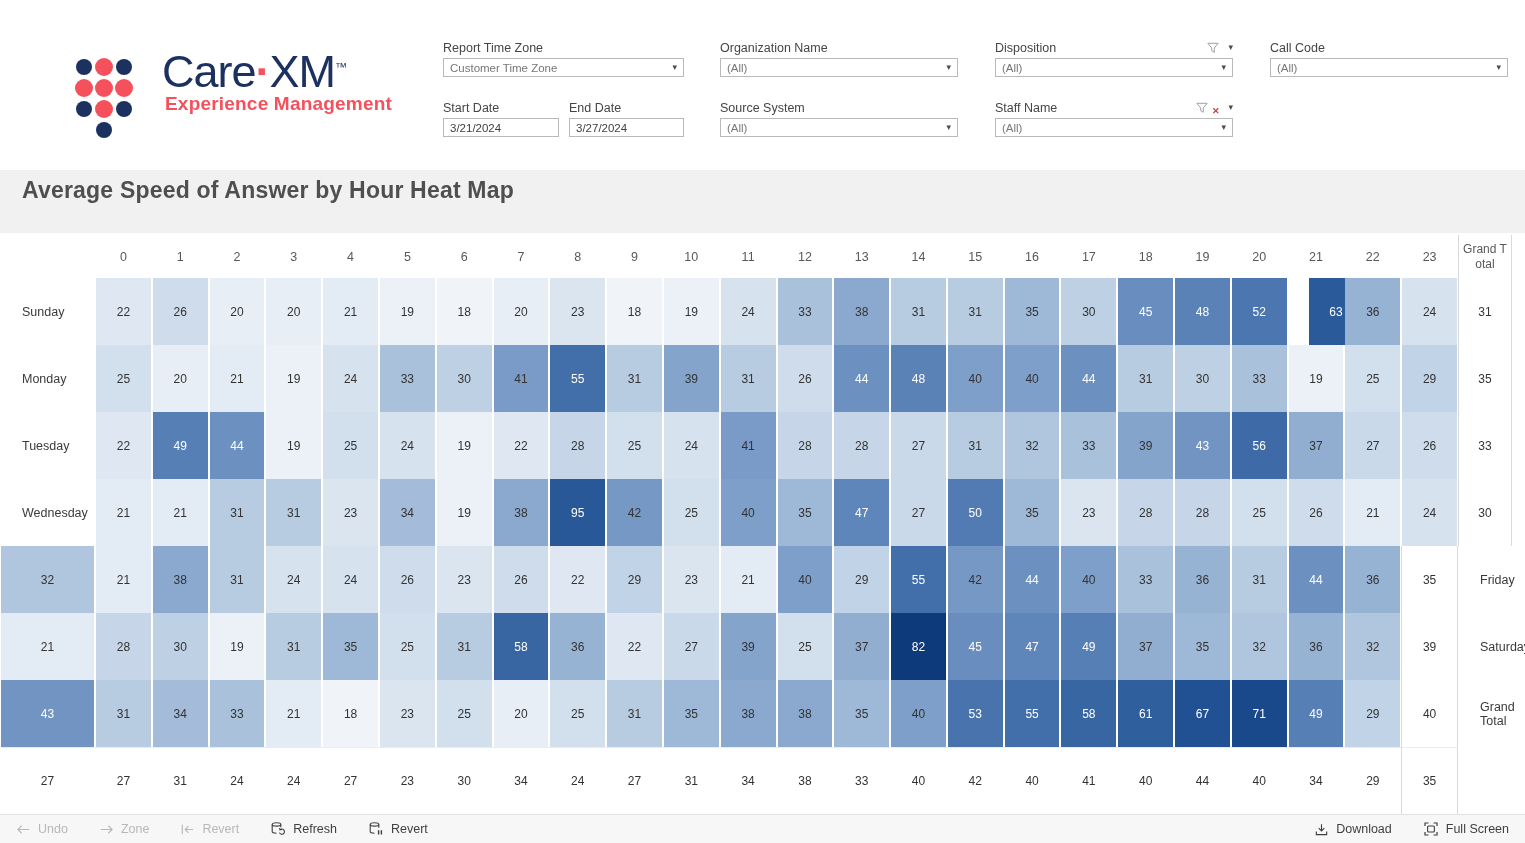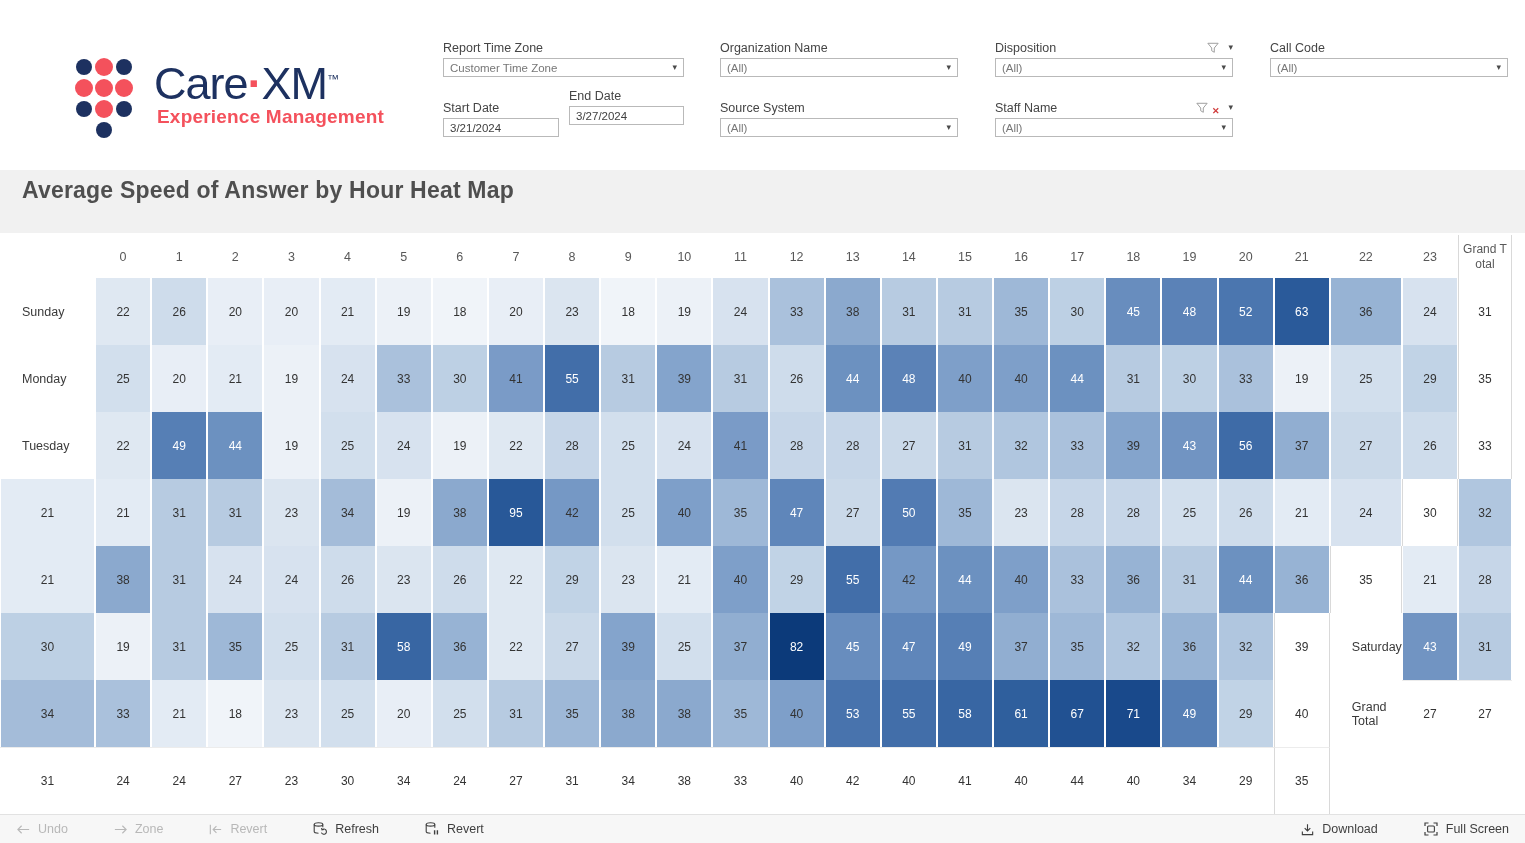--- a/index.html
+++ b/index.html
@@ -1,21 +1,21 @@
 <!DOCTYPE html>
 <html><head>
 <meta charset="utf-8">
 <style>
   * { box-sizing: border-box; margin: 0; padding: 0; }
   html,body { background:#fff; }
   body { font-family: "Liberation Sans", sans-serif; }
   .app { position:relative; width:1525px; height:843px; background:#fff; overflow:hidden; }
 
   
-  .logo { position:absolute; left:74px; top:48px; display:flex; gap:20px; align-items:center; }
+  .logo { position:absolute; left:74px; top:48px; display:flex; gap:28px; align-items:flex-start; }
   .dotgrid { display:grid; grid-template-columns:repeat(3,20px); grid-auto-rows:21px; justify-items:center; align-items:center; margin-top:8px; }
   .dot { border-radius:50%; width:16px; height:16px; }
   .dot.red { background:#f4515c; width:18px; height:18px; }
   .dot.navy { background:#1d3160; }
   .dot.blank { background:transparent; }
   .brandline { font-size:45px; color:#1d3160; letter-spacing:-1px; line-height:1.05; font-weight:500; }
   .brand-sep { color:#f4515c; font-weight:700; }
   .brand-tm { font-size:12px; vertical-align:super; color:#1d3160; }
   .tagline { color:#f4515c; font-weight:700; font-size:19px; margin-top:-2px; margin-left:3px; letter-spacing:0.2px; }
 
@@ -41,21 +41,21 @@
   .hour-header { display:flex; align-items:center; justify-content:center; color:#585858; font-size:12.5px; }
   .gt-header { display:flex; align-items:center; justify-content:center; text-align:center; color:#585858; font-size:12px; line-height:1.25; border-left:1px solid #d9d9d9; border-right:1px solid #d9d9d9; word-break:break-all; padding:0 3px; }
   .row-label { display:flex; align-items:center; padding-left:22px; color:#3a3a3a; font-size:12.5px; }
   .hcell { padding:0 1px; }
   .tile { width:100%; height:100%; display:flex; align-items:center; justify-content:center; font-size:12px; }
   .gt-cell { display:flex; align-items:center; justify-content:center; font-size:12px; color:#333; border-left:1px solid #d9d9d9; border-right:1px solid #d9d9d9; }
   .gtr-cell { display:flex; align-items:center; justify-content:center; font-size:12px; color:#333; border-top:1px solid #ececec; }
 
   
   .toolbar { position:absolute; left:0; top:814px; width:1525px; height:29px; background:#f7f7f7; border-top:1px solid #e2e2e2; display:flex; align-items:center; justify-content:space-between; padding:0 16px; }
-  .tb-left, .tb-right { display:flex; align-items:center; gap:45px; }
+  .tb-left, .tb-right { display:flex; align-items:center; gap:31px; }
   .tb-item { display:flex; align-items:center; gap:7px; font-size:12.5px; cursor:default; }
   .tb-item.disabled { color:#b8b8b8; }
   .tb-item.enabled { color:#3f3f3f; }
   .tb-item svg { display:block; }
 </style>
 </head>
 <body>
 
 <div class="app">
 
@@ -128,21 +128,21 @@
 
   <div class="fgroup" style="left:443px;top:100px;width:116px">
     <div class="flabel">
         <span>Start Date</span>
       </div>
     <div class="fbox">
       <span class="fval dark">3/21/2024</span>
     </div>
   </div>
 
-  <div class="fgroup" style="left:569px;top:88px;width:115px">
+  <div class="fgroup" style="left:569px;top:100px;width:115px">
     <div class="flabel">
         <span>End Date</span>
       </div>
     <div class="fbox">
       <span class="fval dark">3/27/2024</span>
     </div>
   </div>
 
   <div class="fgroup" style="left:720px;top:100px;width:238px">
     <div class="flabel">
@@ -260,21 +260,21 @@
       <div class="hcell">
         <div class="tile" style="background: rgb(104, 141, 190); color: rgb(255, 255, 255);">45</div>
       </div>
       <div class="hcell">
         <div class="tile" style="background: rgb(91, 130, 183); color: rgb(255, 255, 255);">48</div>
       </div>
       <div class="hcell">
         <div class="tile" style="background: rgb(75, 118, 175); color: rgb(255, 255, 255);">52</div>
       </div>
       <div class="hcell">
-        <div class="tile" style="background: rgb(42, 90, 154); color: rgb(255, 255, 255);">63</div>
+        <div class="tile" style="background: rgb(42, 90, 154); color: rgb(255, 255, 255); margin-left: 20px;">63</div>
       </div>
       <div class="hcell">
         <div class="tile" style="background: rgb(151, 179, 212); color: rgb(51, 51, 51);">36</div>
       </div>
       <div class="hcell">
         <div class="tile" style="background: rgb(215, 226, 239); color: rgb(51, 51, 51);">24</div>
       </div>
       <div class="gt-cell">31</div>
       <div class="row-label">Monday</div>
       <div class="hcell">
@@ -417,20 +417,21 @@
       <div class="hcell">
         <div class="tile" style="background: rgb(145, 174, 209); color: rgb(51, 51, 51);">37</div>
       </div>
       <div class="hcell">
         <div class="tile" style="background: rgb(202, 217, 233); color: rgb(51, 51, 51);">27</div>
       </div>
       <div class="hcell">
         <div class="tile" style="background: rgb(206, 220, 235); color: rgb(51, 51, 51);">26</div>
       </div>
       <div class="gt-cell">33</div>
+      <div class="row-label">Wednesday</div>
       <div class="hcell">
         <div class="tile" style="background: rgb(227, 235, 244); color: rgb(51, 51, 51);">21</div>
       </div>
       <div class="hcell">
         <div class="tile" style="background: rgb(227, 235, 244); color: rgb(51, 51, 51);">21</div>
       </div>
       <div class="hcell">
         <div class="tile" style="background: rgb(183, 203, 225); color: rgb(51, 51, 51);">31</div>
       </div>
       <div class="hcell">
@@ -563,20 +564,21 @@
       <div class="hcell">
         <div class="tile" style="background: rgb(183, 203, 225); color: rgb(51, 51, 51);">31</div>
       </div>
       <div class="hcell">
         <div class="tile" style="background: rgb(108, 145, 192); color: rgb(255, 255, 255);">44</div>
       </div>
       <div class="hcell">
         <div class="tile" style="background: rgb(151, 179, 212); color: rgb(51, 51, 51);">36</div>
       </div>
       <div class="gt-cell">35</div>
+      <div class="row-label">Friday</div>
       <div class="hcell">
         <div class="tile" style="background: rgb(227, 235, 244); color: rgb(51, 51, 51);">21</div>
       </div>
       <div class="hcell">
         <div class="tile" style="background: rgb(198, 214, 232); color: rgb(51, 51, 51);">28</div>
       </div>
       <div class="hcell">
         <div class="tile" style="background: rgb(189, 208, 228); color: rgb(51, 51, 51);">30</div>
       </div>
       <div class="hcell">

